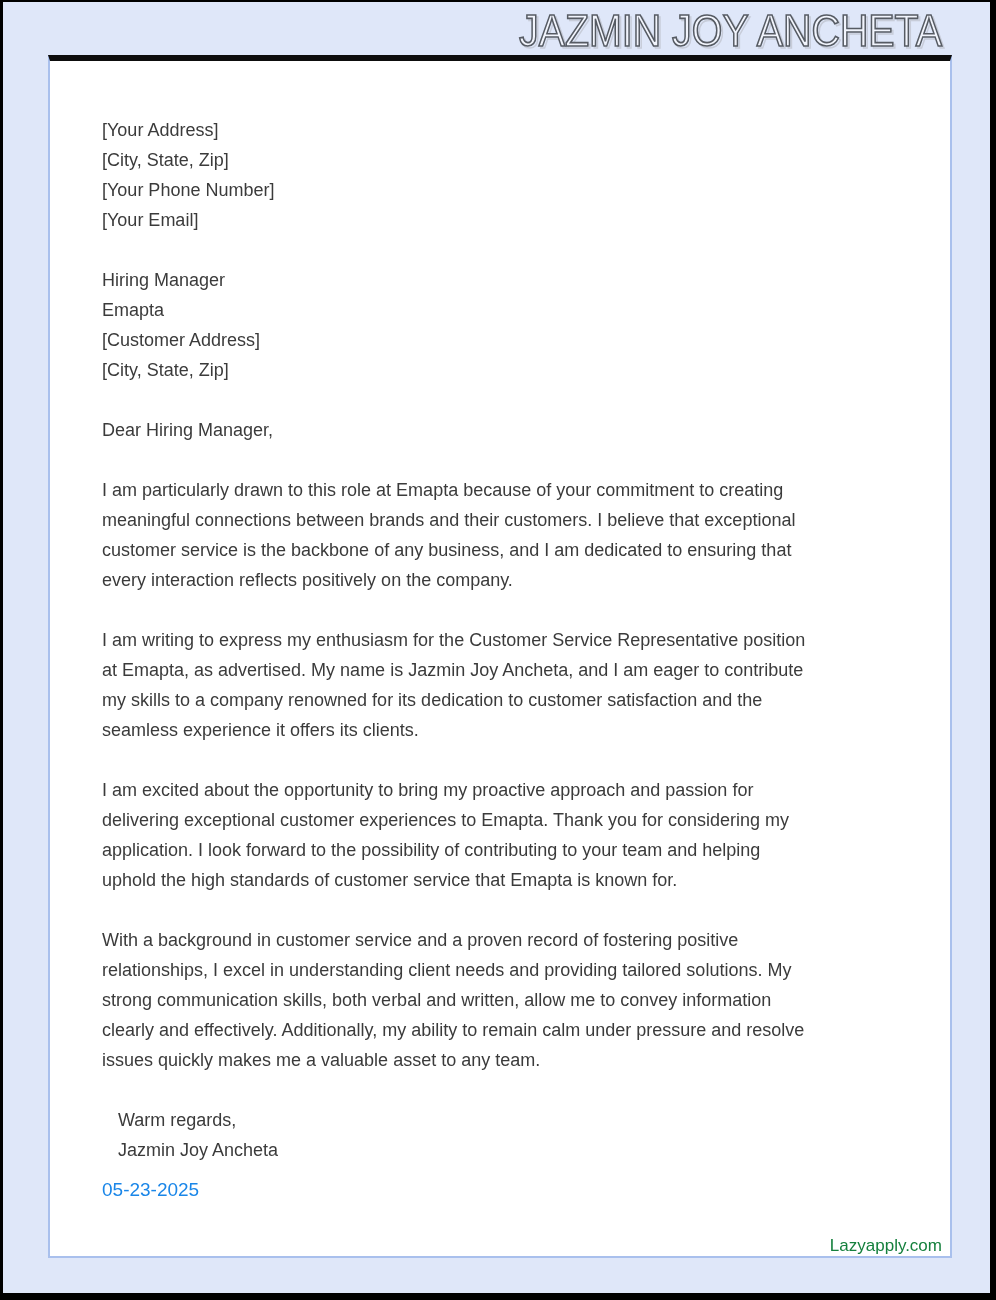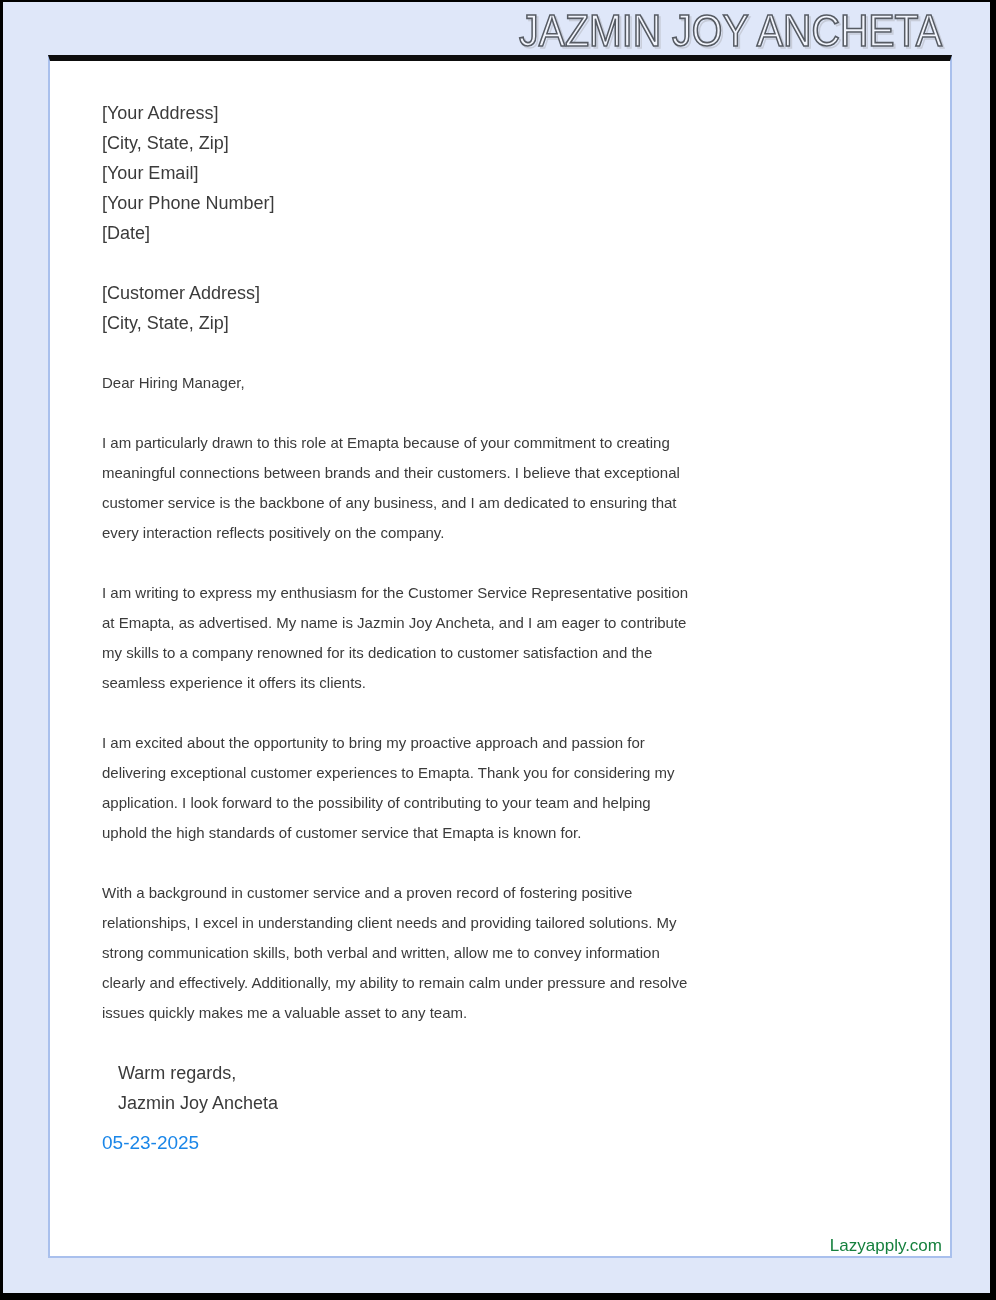--- a/index.html
+++ b/index.html
@@ -33,33 +33,33 @@
     width: 900px;
     height: 1195px;
     box-sizing: content-box;
     background: #ffffff;
     border-top: 6px solid #0d0d0d;
     border-left: 2px solid #a9c0ed;
     border-right: 2px solid #a9c0ed;
     border-bottom: 2px solid #a9c0ed;
   }
   .sheet-inner {
-    padding: 37px 30px 0 52px;
+    padding: 54px 30px 0 52px;
     color: #3b3b3b;
     font-size: 18px;
     line-height: 30px;
   }
 
   .block { margin: 0 0 30px 0; }
   .block .line { display: block; white-space: pre; }
 
   p.para {
     margin: 0 0 30px 0;
     white-space: pre;
-    font-size: 15px;
+    font-size: 18px;
     line-height: 30px;
   }
 
   .date-line {
     margin: 10px 0 10px 0;
     color: #1a86e8;
     font-size: 19px;
     line-height: 30px;
   }
 
@@ -82,26 +82,27 @@
     <text x="430" y="41" text-anchor="end" font-family="Liberation Sans, DejaVu Sans, sans-serif" font-size="45" letter-spacing="0" textLength="423" lengthAdjust="spacingAndGlyphs" fill="#f2f5fd" stroke="#565b63" stroke-width="1.7" paint-order="fill stroke">JAZMIN JOY ANCHETA</text>
   </svg>
 </div>
 
 <div class="sheet">
   <div class="sheet-inner">
 
     <div class="block">
       <span class="line">[Your Address]</span>
       <span class="line">[City, State, Zip]</span>
+      <span class="line">[Your Phone Number]</span>
       <span class="line">[Your Email]</span>
-      <span class="line">[Your Phone Number]</span>
-      <span class="line">[Date]</span>
     </div>
 
     <div class="block">
+      <span class="line">Hiring Manager</span>
+      <span class="line">Emapta</span>
       <span class="line">[Customer Address]</span>
       <span class="line">[City, State, Zip]</span>
     </div>
 
     <p class="para">Dear Hiring Manager,</p>
 
     <p class="para">I am particularly drawn to this role at Emapta because of your commitment to creating
 meaningful connections between brands and their customers. I believe that exceptional
 customer service is the backbone of any business, and I am dedicated to ensuring that
 every interaction reflects positively on the company.</p>

